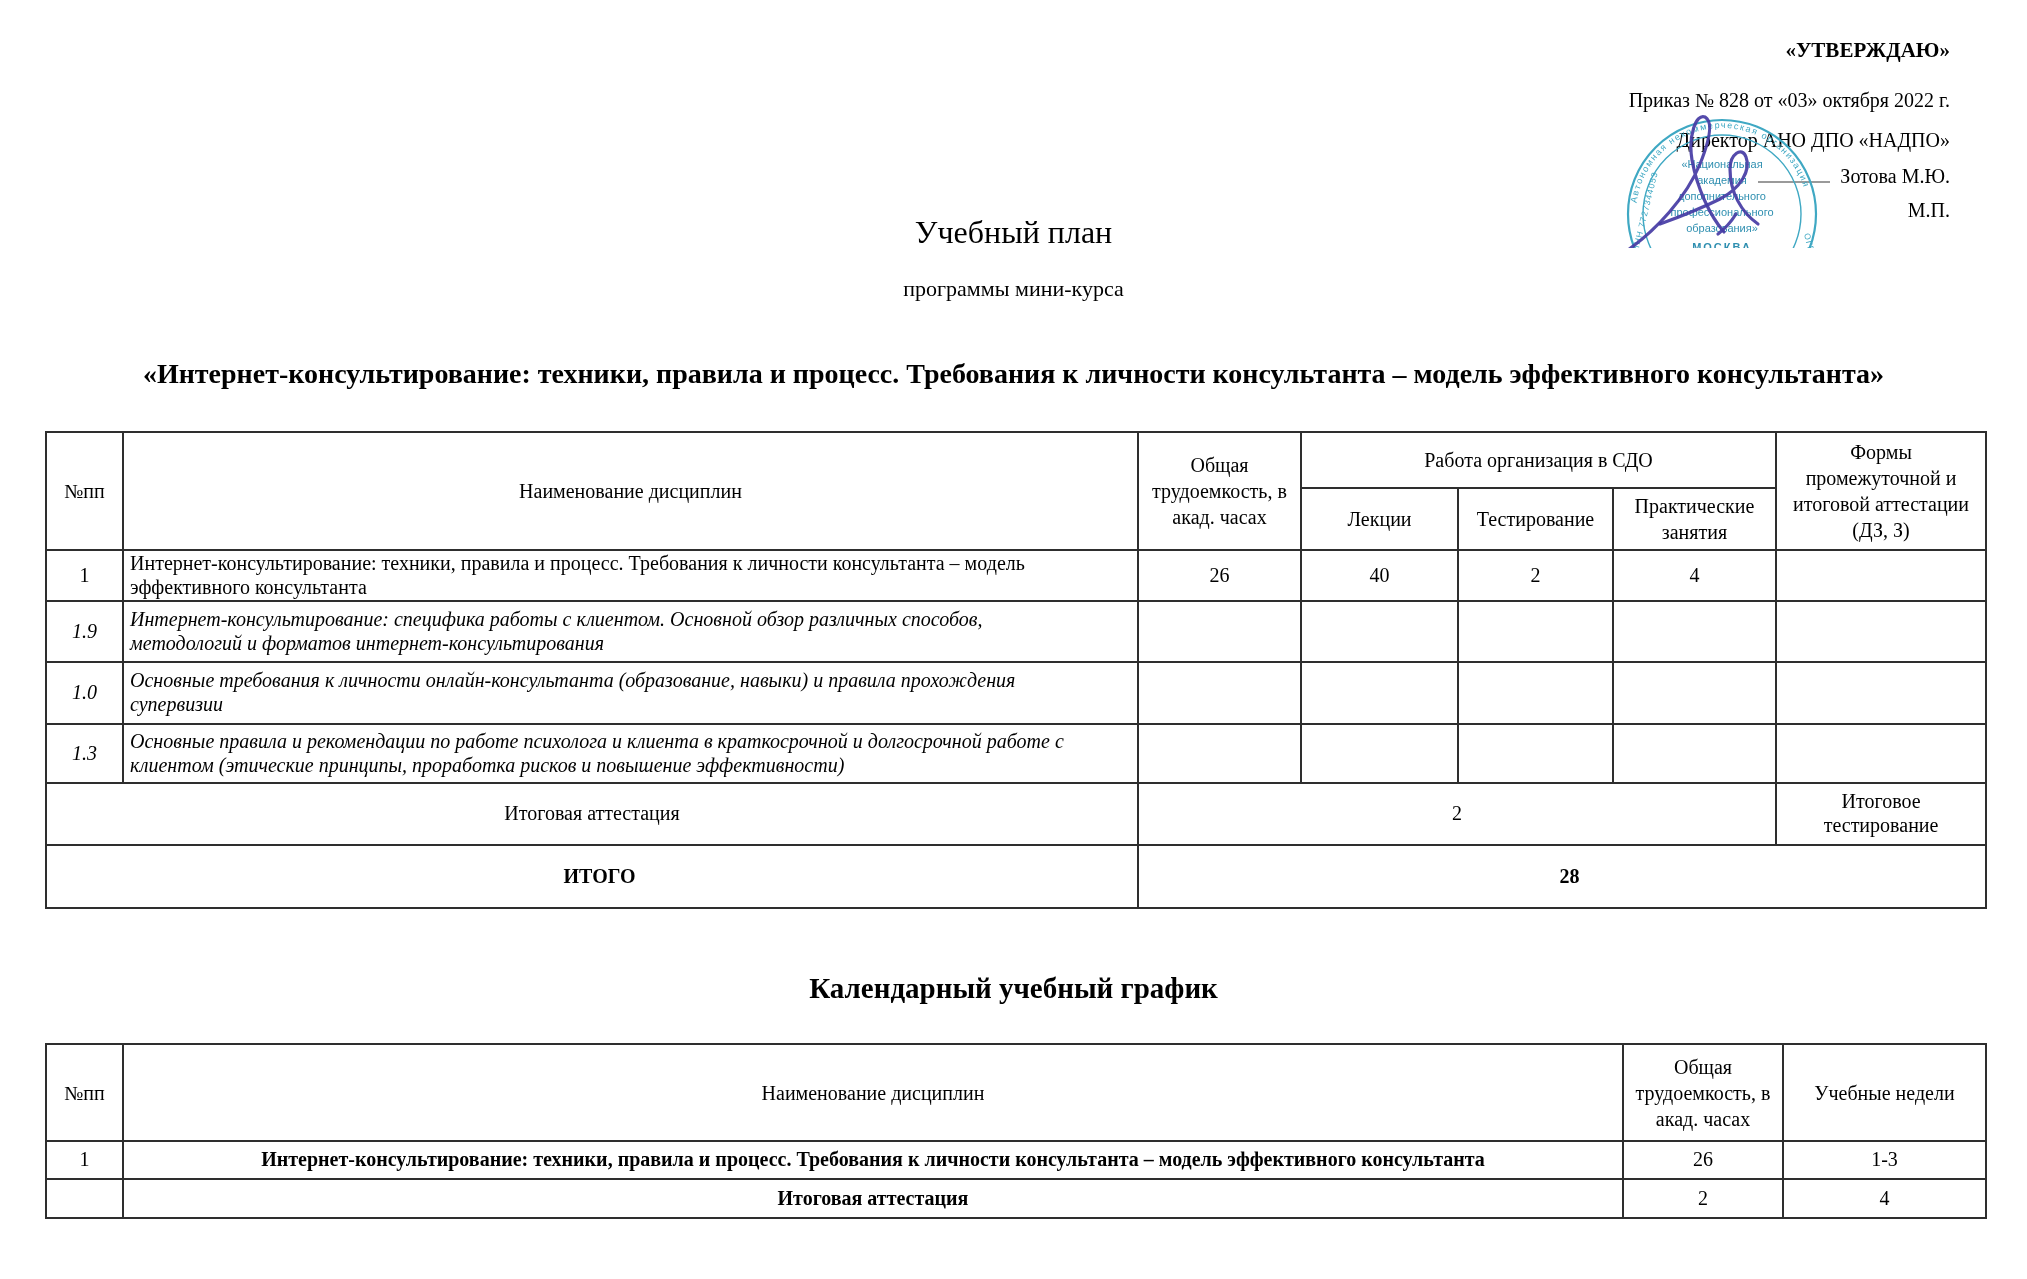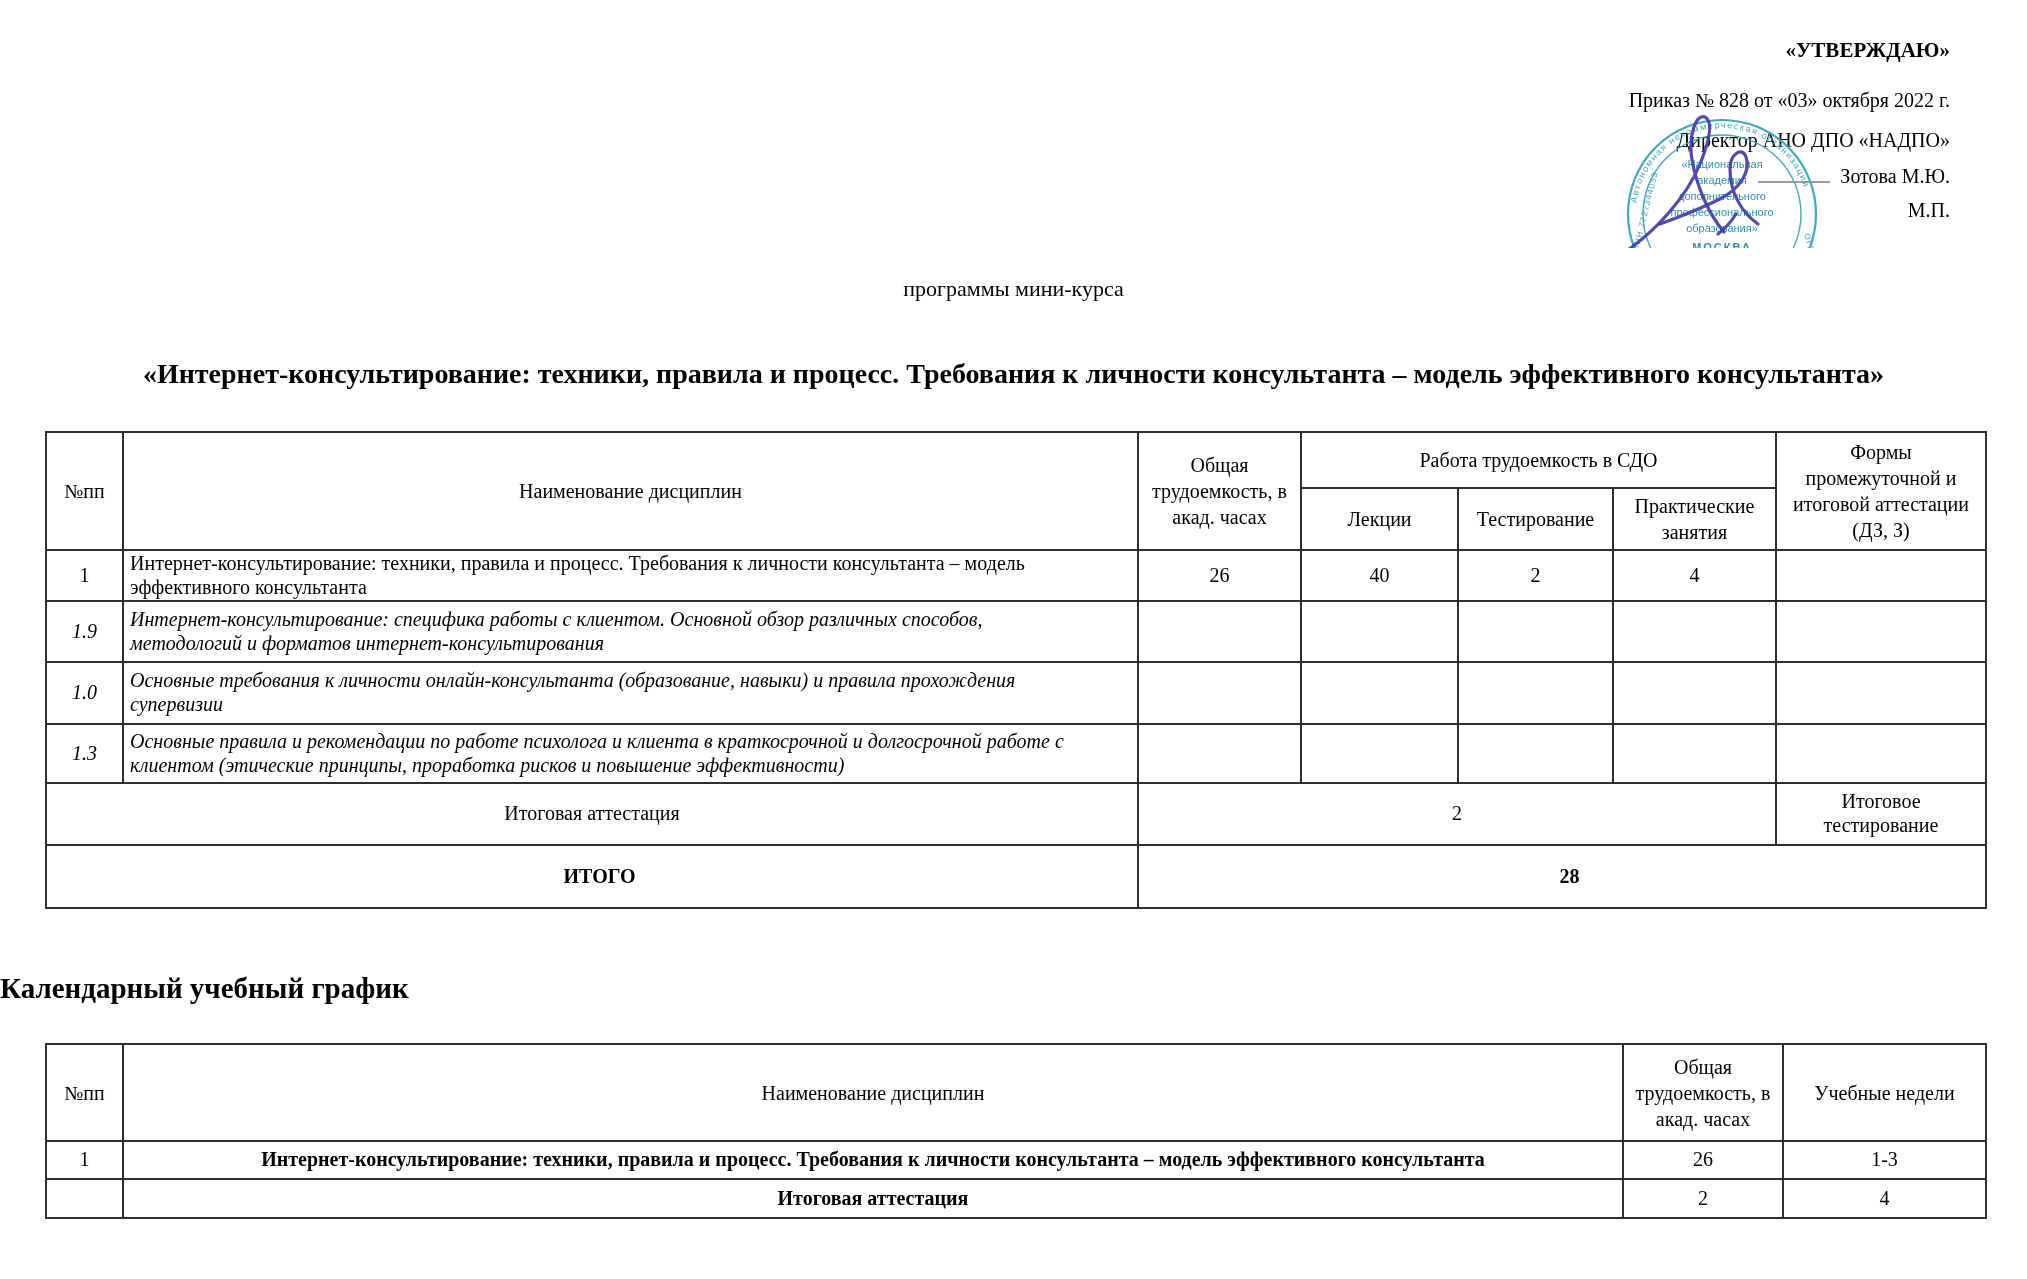--- a/index.html
+++ b/index.html
@@ -20,21 +20,21 @@
   .stamp-circle { fill:none; stroke:var(--stamp_teal,#3fa8c3); }
   .ring-text { fill:var(--stamp_teal,#3fa8c3); font-size:9px; letter-spacing:1.5px; font-family:"Liberation Sans", sans-serif; }
   .ring-side { fill:var(--stamp_teal,#3fa8c3); font-size:8.5px; letter-spacing:1px; font-family:"Liberation Sans", sans-serif; }
   .stamp-center { fill:#2f8fb0; font-size:11px; text-anchor:middle; font-family:"Liberation Sans", sans-serif; }
   .stamp-city { fill:#2f8fb0; font-size:11px; font-weight:bold; letter-spacing:2px; text-anchor:middle; font-family:"Liberation Sans", sans-serif; }
   .sig-path { fill:none; stroke:var(--signature_ink,#453ba4); stroke-width:3.2; stroke-linecap:round; opacity:.92; }
   
   .title-main    { position:absolute; top:214px; left:0; width:2027px; text-align:center; font-size:32px; }
   .title-sub     { position:absolute; top:276px; left:0; width:2027px; text-align:center; font-size:22px; }
   .title-program { position:absolute; top:358px; left:0; width:2027px; text-align:center; font-size:28px; font-weight:bold; }
-  .title-calendar{ position:absolute; top:972px; left:0; width:2027px; text-align:left; font-size:29px; font-weight:bold; }
+  .title-calendar{ position:absolute; top:972px; left:0; width:2027px; text-align:center; font-size:29px; font-weight:bold; }
   
   table { border-collapse:collapse; table-layout:fixed; position:absolute; font-size:20px; }
   td, th { border:2px solid var(--table_border,#2e2e2e); vertical-align:middle; padding:0 6px; overflow:hidden; }
   th { font-weight:normal; text-align:center; line-height:1.3; white-space:pre-line; }
   td { text-align:center; line-height:1.18; }
   .t1 { left:45px; top:431px; width:1940px; }
   .t2 { left:45px; top:1043px; width:1940px; }
   td.name { text-align:left; white-space:pre-line; }
   tr.it td.name, td.num-it { font-style:italic; }
   tr.total-row td { font-weight:bold;padding-left:21px; }
@@ -65,41 +65,42 @@
       <text class="stamp-center" x="124" y="98">дополнительного</text>
       <text class="stamp-center" x="124" y="114">профессионального</text>
       <text class="stamp-center" x="124" y="130">образования»</text>
       <text class="stamp-city" x="124" y="149">МОСКВА</text>
       <path class="sig-path" d="M 30 148 C 58 128 88 96 102 62 C 110 42 116 20 107 15 C 98 11 90 34 94 58 C 99 86 112 114 126 130"></path>
       <path class="sig-path" d="M 62 122 C 84 114 104 106 122 97 C 143 86 153 68 148 55 C 144 44 132 52 132 67 C 132 90 143 110 160 122"></path>
       <path class="sig-path" d="M 120 132 C 128 126 133 120 138 112"></path>
     </svg>
   </div>
 
+  <div class="title-main">Учебный план</div>
   <div class="title-sub">программы мини-курса</div>
   <div class="title-program">«Интернет-консультирование: техники, правила и процесс. Требования к личности консультанта – модель эффективного консультанта»</div>
 
   <table class="t1">
     <colgroup>
       <col style="width:77px">
         <col style="width:1015px">
         <col style="width:163px">
         <col style="width:157px">
       <col style="width:155px">
         <col style="width:163px">
         <col style="width:210px">
     </colgroup>
     <tbody>
       <tr style="height:56px">
         <th rowspan="2">№пп</th>
         <th rowspan="2">Наименование дисциплин</th>
         <th rowspan="2">Общая
 трудоемкость, в
 акад. часах</th>
-        <th colspan="3">Работа трудоемкость в СДО</th>
+        <th colspan="3">Работа организация в СДО</th>
         <th rowspan="2">Формы
 промежуточной и
 итоговой аттестации
 (ДЗ, З)</th>
       </tr>
       <tr style="height:62px">
         <th>Лекции</th>
         <th>Тестирование</th>
         <th>Практические
 занятия</th>

